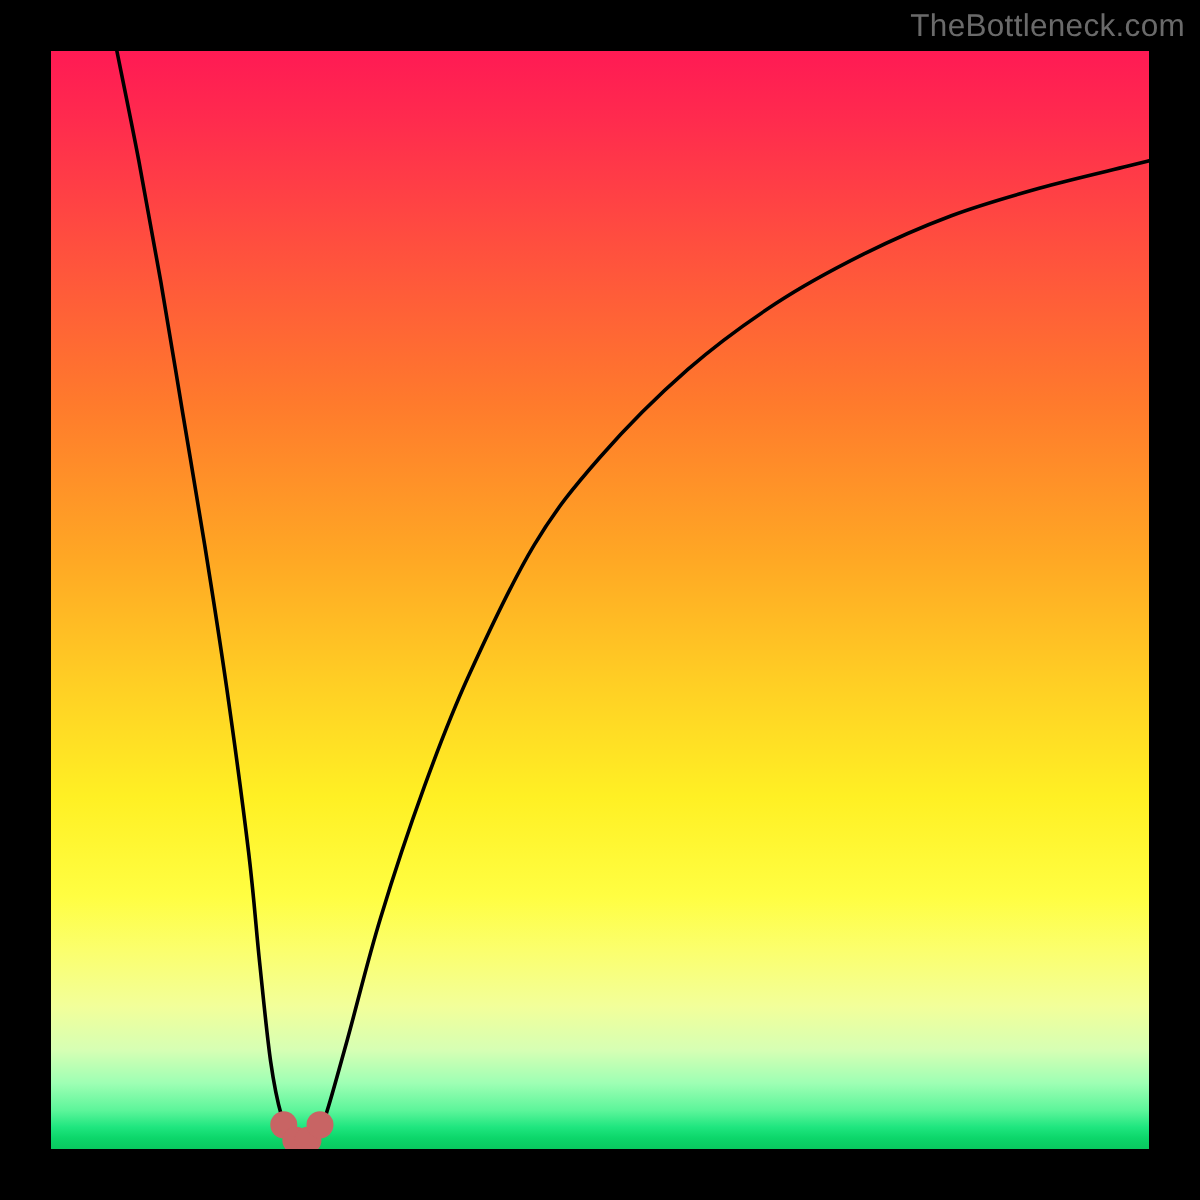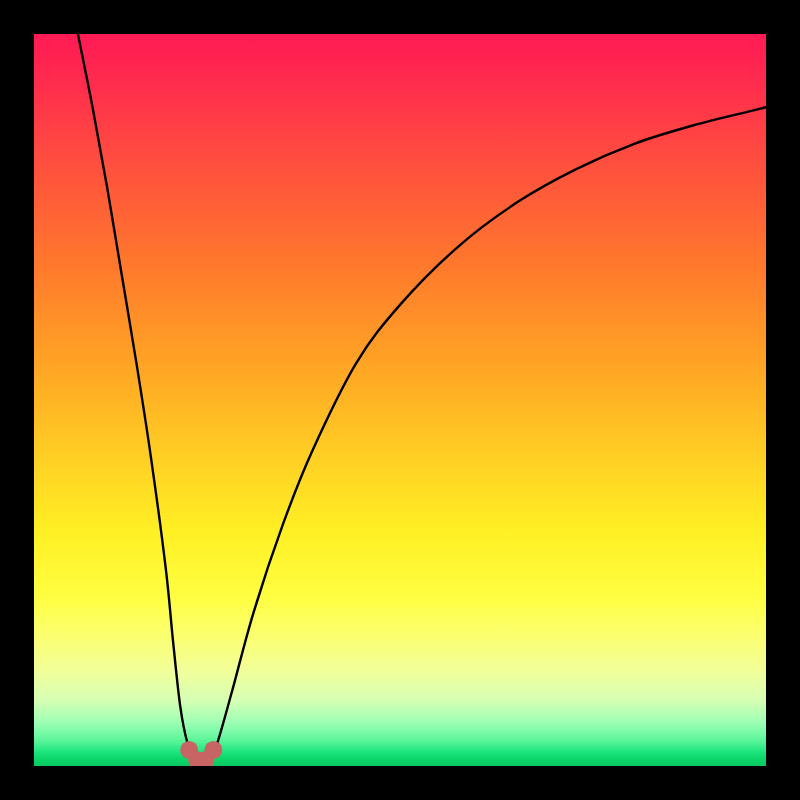--- a/index.html
+++ b/index.html
@@ -60,20 +60,21 @@
     top: 0;
     left: 0;
     width: 732px;
     height: 732px;
   }
 </style>
 </head>
 <body>
 
 <div class="frame">
+  <div class="watermark">TheBottleneck.com</div>
   <div class="plot-area">
     <svg class="curve" viewBox="0 0 732 732" preserveAspectRatio="none">
       <path id="curve-path" fill="none" stroke="#000000" stroke-width="2.4" stroke-linecap="round" d="M 43.92 0.00 C 46.36 12.20, 53.68 47.58, 58.56 73.20 C 63.44 98.82, 68.32 125.66, 73.20 153.72 C 78.08 181.78, 82.96 212.28, 87.84 241.56 C 92.72 270.84, 97.60 298.90, 102.48 329.40 C 107.36 359.90, 112.24 390.40, 117.12 424.56 C 122.00 458.72, 128.10 503.86, 131.76 534.36 C 135.42 564.86, 136.64 584.38, 139.08 607.56 C 141.52 630.74, 143.96 656.36, 146.40 673.44 C 148.84 690.52, 151.28 701.50, 153.72 710.04 C 156.16 718.58, 158.60 721.63, 161.04 724.68 C 163.48 727.73, 165.92 728.34, 168.36 728.34 C 170.80 728.34, 173.24 727.73, 175.68 724.68 C 178.12 721.63, 179.34 721.02, 183.00 710.04 C 186.66 699.06, 191.54 680.76, 197.64 658.80 C 203.74 636.84, 211.06 606.34, 219.60 578.28 C 228.14 550.22, 239.12 517.28, 248.88 490.44 C 258.64 463.60, 265.96 444.08, 278.16 417.24 C 290.36 390.40, 307.44 353.80, 322.08 329.40 C 336.72 305.00, 348.92 290.36, 366.00 270.84 C 383.08 251.32, 405.04 229.36, 424.56 212.28 C 444.08 195.20, 463.60 181.17, 483.12 168.36 C 502.64 155.55, 522.16 145.18, 541.68 135.42 C 561.20 125.66, 580.72 117.12, 600.24 109.80 C 619.76 102.48, 639.28 96.99, 658.80 91.50 C 678.32 86.01, 705.16 79.91, 717.36 76.86 C 729.56 73.81, 729.56 73.81, 732.00 73.20"></path>
       <g id="markers">
           <circle cx="155.18" cy="715.90" r="9" fill="#c86464"></circle>
           <circle cx="163.24" cy="726.14" r="9" fill="#c86464"></circle>
           <circle cx="171.29" cy="726.14" r="9" fill="#c86464"></circle>
           <circle cx="179.34" cy="715.90" r="9" fill="#c86464"></circle>
         </g>
     </svg>

